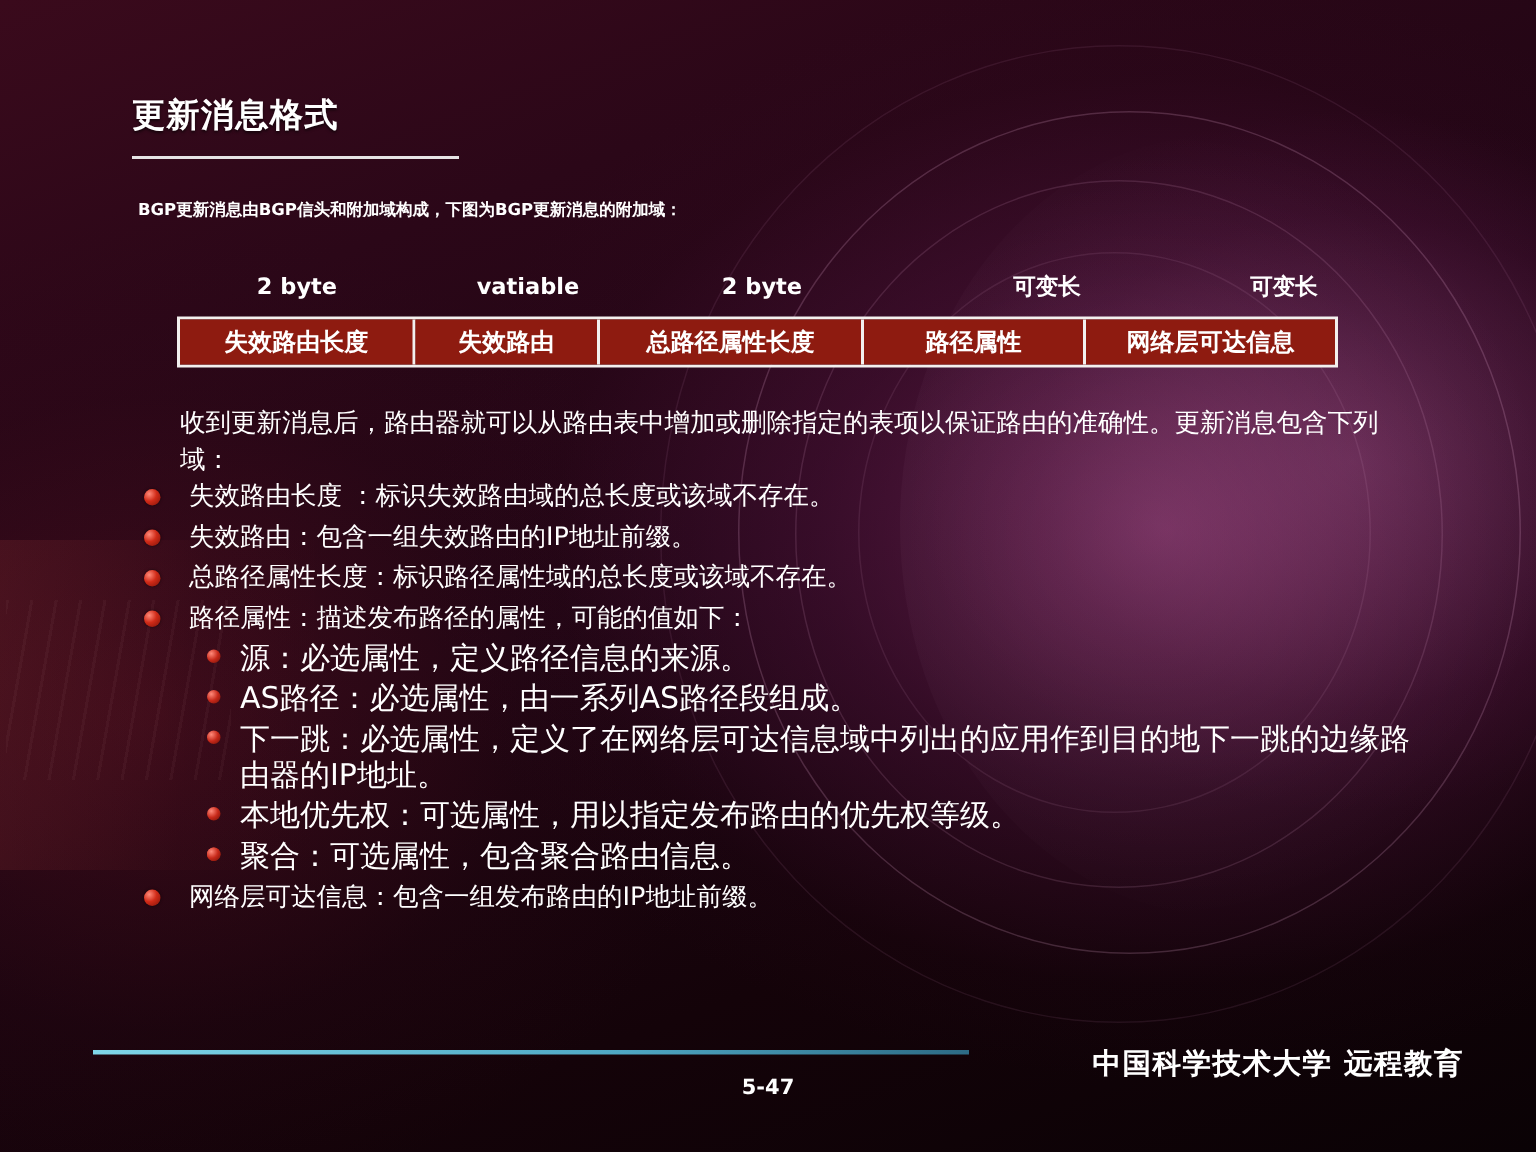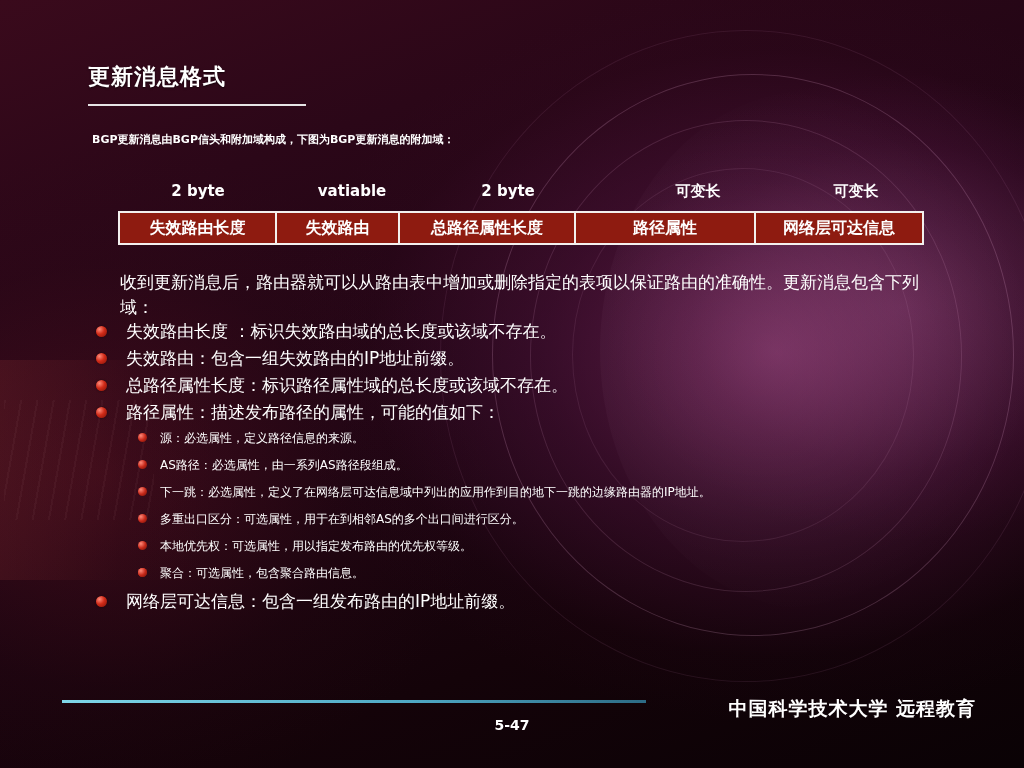--- a/index.html
+++ b/index.html
@@ -170,21 +170,21 @@
     border-radius: 50%;
     background: radial-gradient(circle at 32% 30%, #ff8a7a 0%, #d12b18 45%, #7e1208 100%);
     box-shadow: 0 0 2px rgba(0,0,0,0.6);
   }
   .sub {
     margin-left: 40px;
   }
   .b2 {
     position: relative;
     padding-left: 28px;
-    font-size: 12px;
+    font-size: 20px;
     line-height: 24px;
     color: #ffffff;
     font-family: "DejaVu Sans", "Liberation Sans", sans-serif;
     margin-bottom: 3px;
   }
   .b2 > .dot2 {
     position: absolute;
     left: 6px;
     top: 7px;
     width: 9px;
@@ -246,36 +246,35 @@
       <span style="left: 80px;">2 byte</span>
       <span style="left: 234px;">vatiable</span>
       <span style="left: 390px;">2 byte</span>
       <span style="left: 580px;">可变长</span>
       <span style="left: 738px;">可变长</span>
     </div>
   <div class="fieldtable" id="field-table" style="border-color: rgb(243, 240, 238);">
       <div class="cell" style="width: 157px; background: rgb(142, 27, 16); border-right-color: rgb(243, 240, 238);">失效路由长度</div>
       <div class="cell" style="width: 123px; background: rgb(142, 27, 16); border-right-color: rgb(243, 240, 238);">失效路由</div>
       <div class="cell" style="width: 176px; background: rgb(142, 27, 16); border-right-color: rgb(243, 240, 238);">总路径属性长度</div>
-      <div class="cell" style="width: 180px; background: rgb(142, 27, 16); border-right-color: rgb(243, 240, 238); font-family: Liberation Serif, serif;">路径属性</div>
+      <div class="cell" style="width: 148px; background: rgb(142, 27, 16); border-right-color: rgb(243, 240, 238); font-family: Liberation Serif, serif;">路径属性</div>
       <div class="cell" style="width: 166px; background: rgb(142, 27, 16); border-right-color: rgb(243, 240, 238);">网络层可达信息</div>
     </div>
 
   <div class="para">收到更新消息后，路由器就可以从路由表中增加或删除指定的表项以保证路由的准确性。更新消息包含下列域：</div>
 
   <div class="bullets" id="bullets">
       <div class="b1"><span class="dot"></span><span>失效路由长度 ：标识失效路由域的总长度或该域不存在。</span></div>
       <div class="b1"><span class="dot"></span><span>失效路由：包含一组失效路由的IP地址前缀。</span></div>
       <div class="b1"><span class="dot"></span><span>总路径属性长度：标识路径属性域的总长度或该域不存在。</span></div>
       <div class="b1"><span class="dot"></span><span>路径属性：描述发布路径的属性，可能的值如下：</span></div>
       <div class="sub">
         <div class="b2"><span class="dot2"></span><span>源：必选属性，定义路径信息的来源。</span></div>
         <div class="b2"><span class="dot2"></span><span>AS路径：必选属性，由一系列AS路径段组成。</span></div>
         <div class="b2"><span class="dot2"></span><span>下一跳：必选属性，定义了在网络层可达信息域中列出的应用作到目的地下一跳的边缘路由器的IP地址。</span></div>
-        <div class="b2"><span class="dot2"></span><span>多重出口区分：可选属性，用于在到相邻AS的多个出口间进行区分。</span></div>
         <div class="b2"><span class="dot2"></span><span>本地优先权：可选属性，用以指定发布路由的优先权等级。</span></div>
         <div class="b2"><span class="dot2"></span></div>
         <div class="b2"><span class="dot2"></span><span>聚合：可选属性，包含聚合路由信息。</span></div>
       </div>
       <div class="b1"><span class="dot"></span><span>网络层可达信息：包含一组发布路由的IP地址前缀。</span></div>
     </div>
 
   <div class="footer-rule"></div>
   <div class="footer-right">中国科学技术大学 远程教育</div>
   <div class="pagenum">5-47</div>

